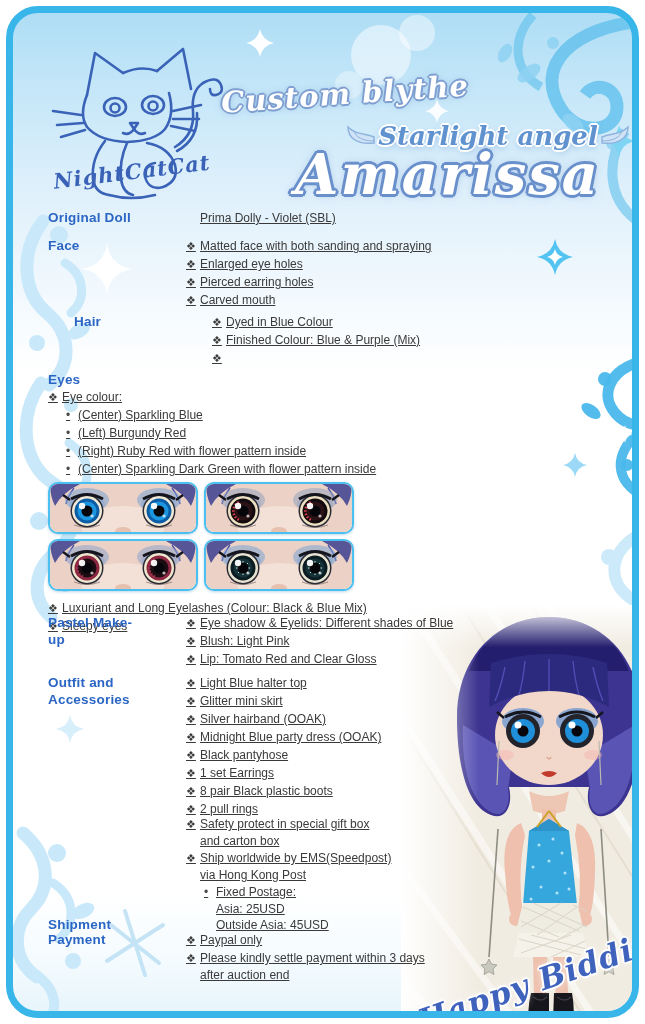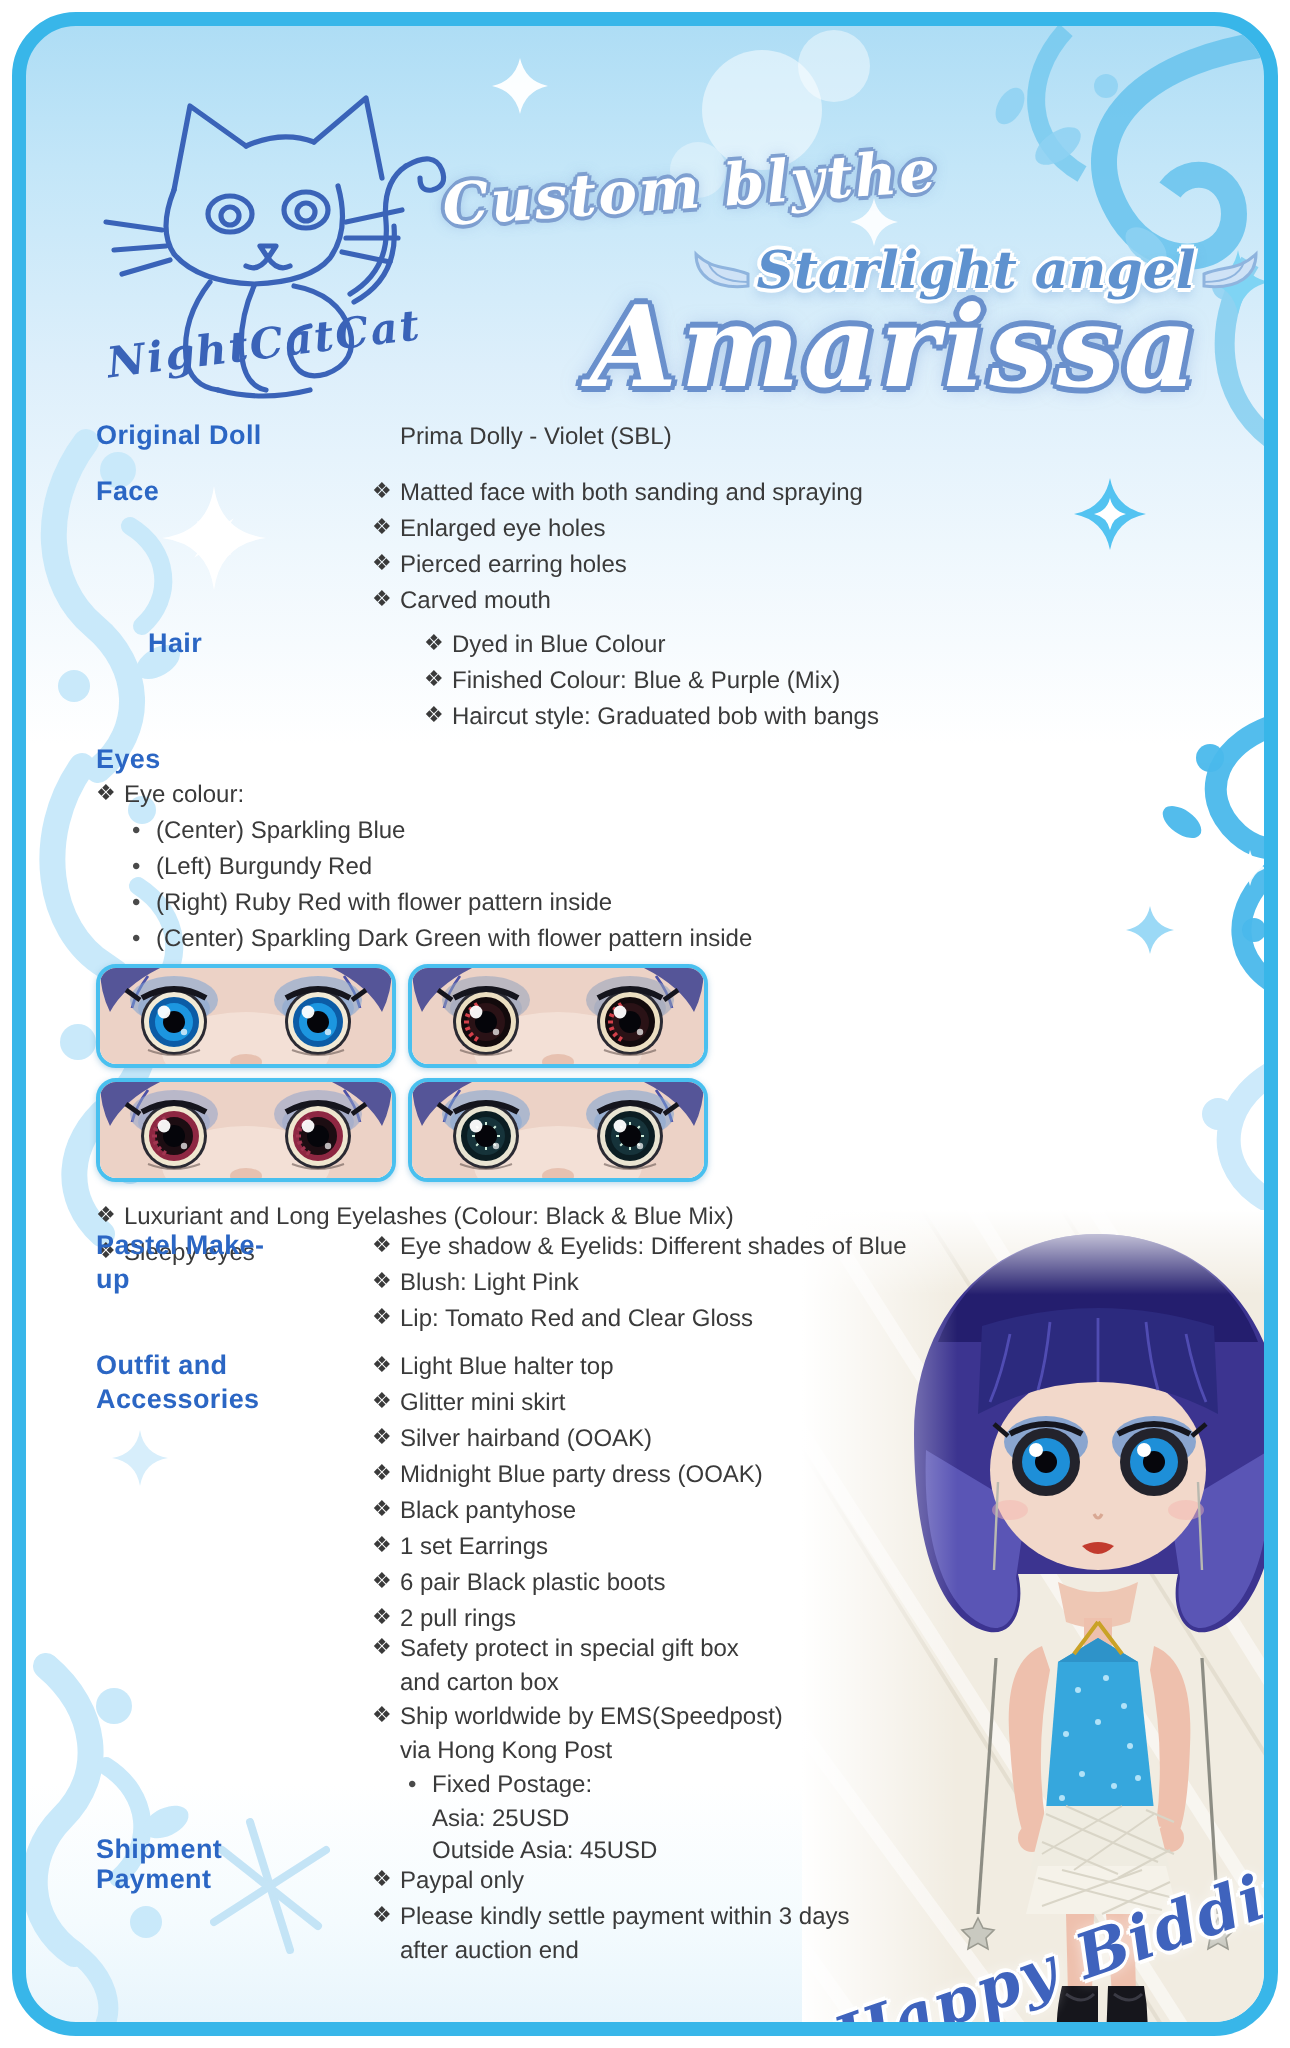--- a/index.html
+++ b/index.html
@@ -47,21 +47,21 @@
   }
 
   
   #sections{position:absolute;left:35px;top:0;width:460px;z-index:3;}
   section.spec{position:absolute;left:0;width:460px;display:flex;}
   .lab{
     width:138px;flex:none;font-size:13.5px;font-weight:bold;color:#2b66c4;
     line-height:17px;letter-spacing:.2px;
   }
   .lab .inner{display:inline-block;max-width:100px;}
-  .items{flex:1;font-size:12px;color:#3a3a3a;line-height:18px;}
+  .items{flex:1;font-size:12px;color:#3a3a3a;line-height:18px;text-decoration:underline;}
   .row{display:flex;}
   .row .g{width:14px;flex:none;font-size:11px;}
   .row.sub{padding-left:18px;}
   .row.sub .g{width:12px;font-size:12px;color:#4a4a4a;}
   .row.wrap .g{width:14px;}
   .row.subwrap{padding-left:30px;}
   .row.subwrap .g{width:0;}
   .row.wrap,.row.subwrap{line-height:16px;}
   .row .t{white-space:nowrap;}
 
@@ -374,21 +374,20 @@
           <div class="row bullet">
             <span class="g">❖</span>
             <span class="t">Dyed in Blue Colour</span>
           </div>
           <div class="row bullet">
             <span class="g">❖</span>
             <span class="t">Finished Colour: Blue &amp; Purple (Mix)</span>
           </div>
           <div class="row bullet">
             <span class="g">❖</span>
-            <span class="t">Haircut style: Graduated bob with bangs</span>
           </div>
         </div>
       </section>
       <section class="spec" style="top: 358px; flex-direction: column;">
         <div class="lab"><span class="inner">Eyes</span></div>
         <div class="items">
           <div class="row bullet">
             <span class="g">❖</span>
             <span class="t">Eye colour:</span>
           </div>
@@ -651,21 +650,21 @@
           <div class="row bullet">
             <span class="g">❖</span>
             <span class="t">Black pantyhose</span>
           </div>
           <div class="row bullet">
             <span class="g">❖</span>
             <span class="t">1 set Earrings</span>
           </div>
           <div class="row bullet">
             <span class="g">❖</span>
-            <span class="t">6 pair Black plastic boots</span>
+            <span class="t">8 pair Black plastic boots</span>
           </div>
           <div class="row bullet">
             <span class="g">❖</span>
             <span class="t">2 pull rings</span>
           </div>
         </div>
       </section>
       <section class="spec" style="top: 802px; align-items: flex-end;">
         <div class="lab"><span class="inner">Shipment</span></div>
         <div class="items">

